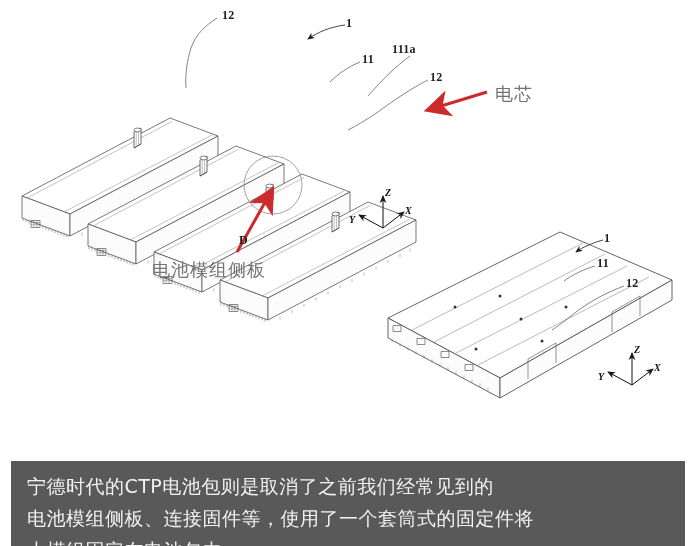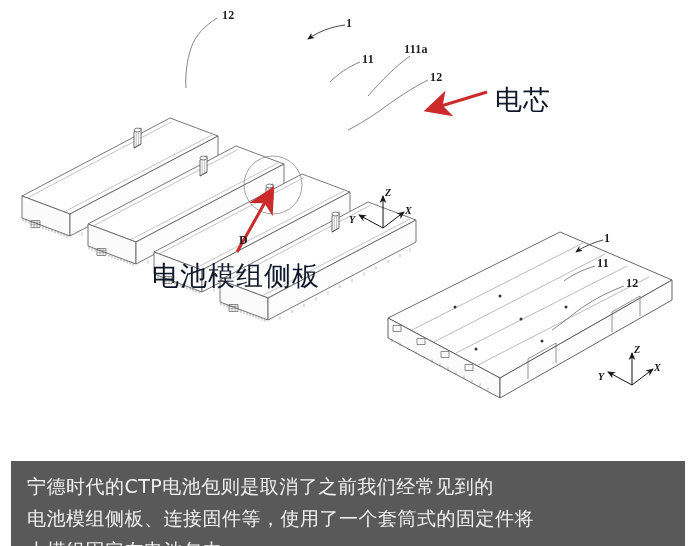--- a/index.html
+++ b/index.html
@@ -26,22 +26,22 @@
     position:absolute;
     font-family:"Liberation Serif","DejaVu Serif",serif;
     font-size:10px;
     font-weight:bold;
     font-style:italic;
     color:#111;
   }
   .cn-annot{
     position:absolute;
     font-family:Liberation Sans, sans-serif;
-    font-size:27px;
-    color:#0f172a;
+    font-size:18px;
+    color:#737373;
     white-space:nowrap;
     letter-spacing:1px;
   }
 
   #caption-box{
     position:absolute;
     left:11px;top:417px;
     width:674px;height:113px;
     background:#595959;
     box-sizing:border-box;
@@ -196,21 +196,21 @@
     <path d="M487,92 L428,110" fill="none" stroke="#cc2b2b" stroke-width="3" marker-end="url(#redArrow)"></path>
     <path d="M237,252 L272,190" fill="none" stroke="#cc2b2b" stroke-width="3" marker-end="url(#redArrow)"></path>
   </svg>
 
   <div class="ref-label" style="left:222px;top:8px;">12</div>
 
   <div class="ref-label" style="left:346px;top:16px;">1</div>
 
   <div class="ref-label" style="left:362px;top:52px;">11</div>
 
-  <div class="ref-label" style="left:404px;top:42px;">111a</div>
+  <div class="ref-label" style="left:392px;top:42px;">111a</div>
 
   <div class="ref-label" style="left:430px;top:70px;">12</div>
 
   <div class="ref-label" style="left:239px;top:233px;">D</div>
 
   <div class="ref-label" style="left:604px;top:231px;">1</div>
 
   <div class="ref-label" style="left:597px;top:256px;">11</div>
 
   <div class="ref-label" style="left:626px;top:276px;">12</div>

